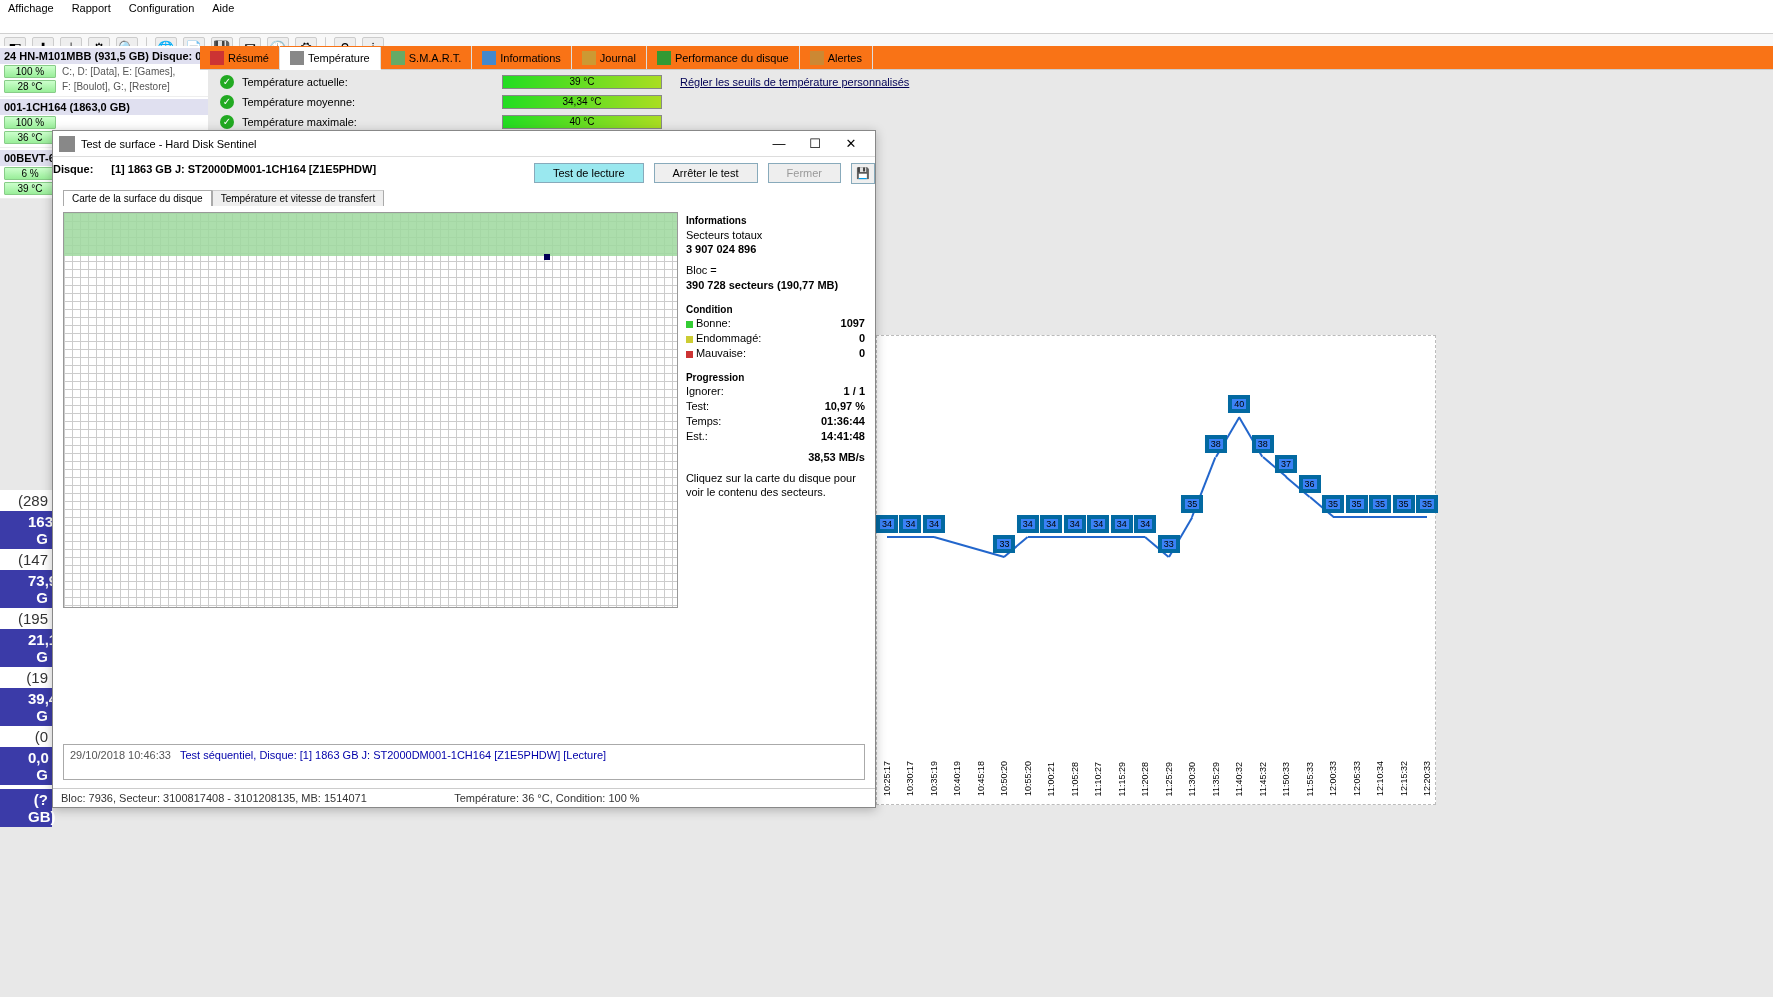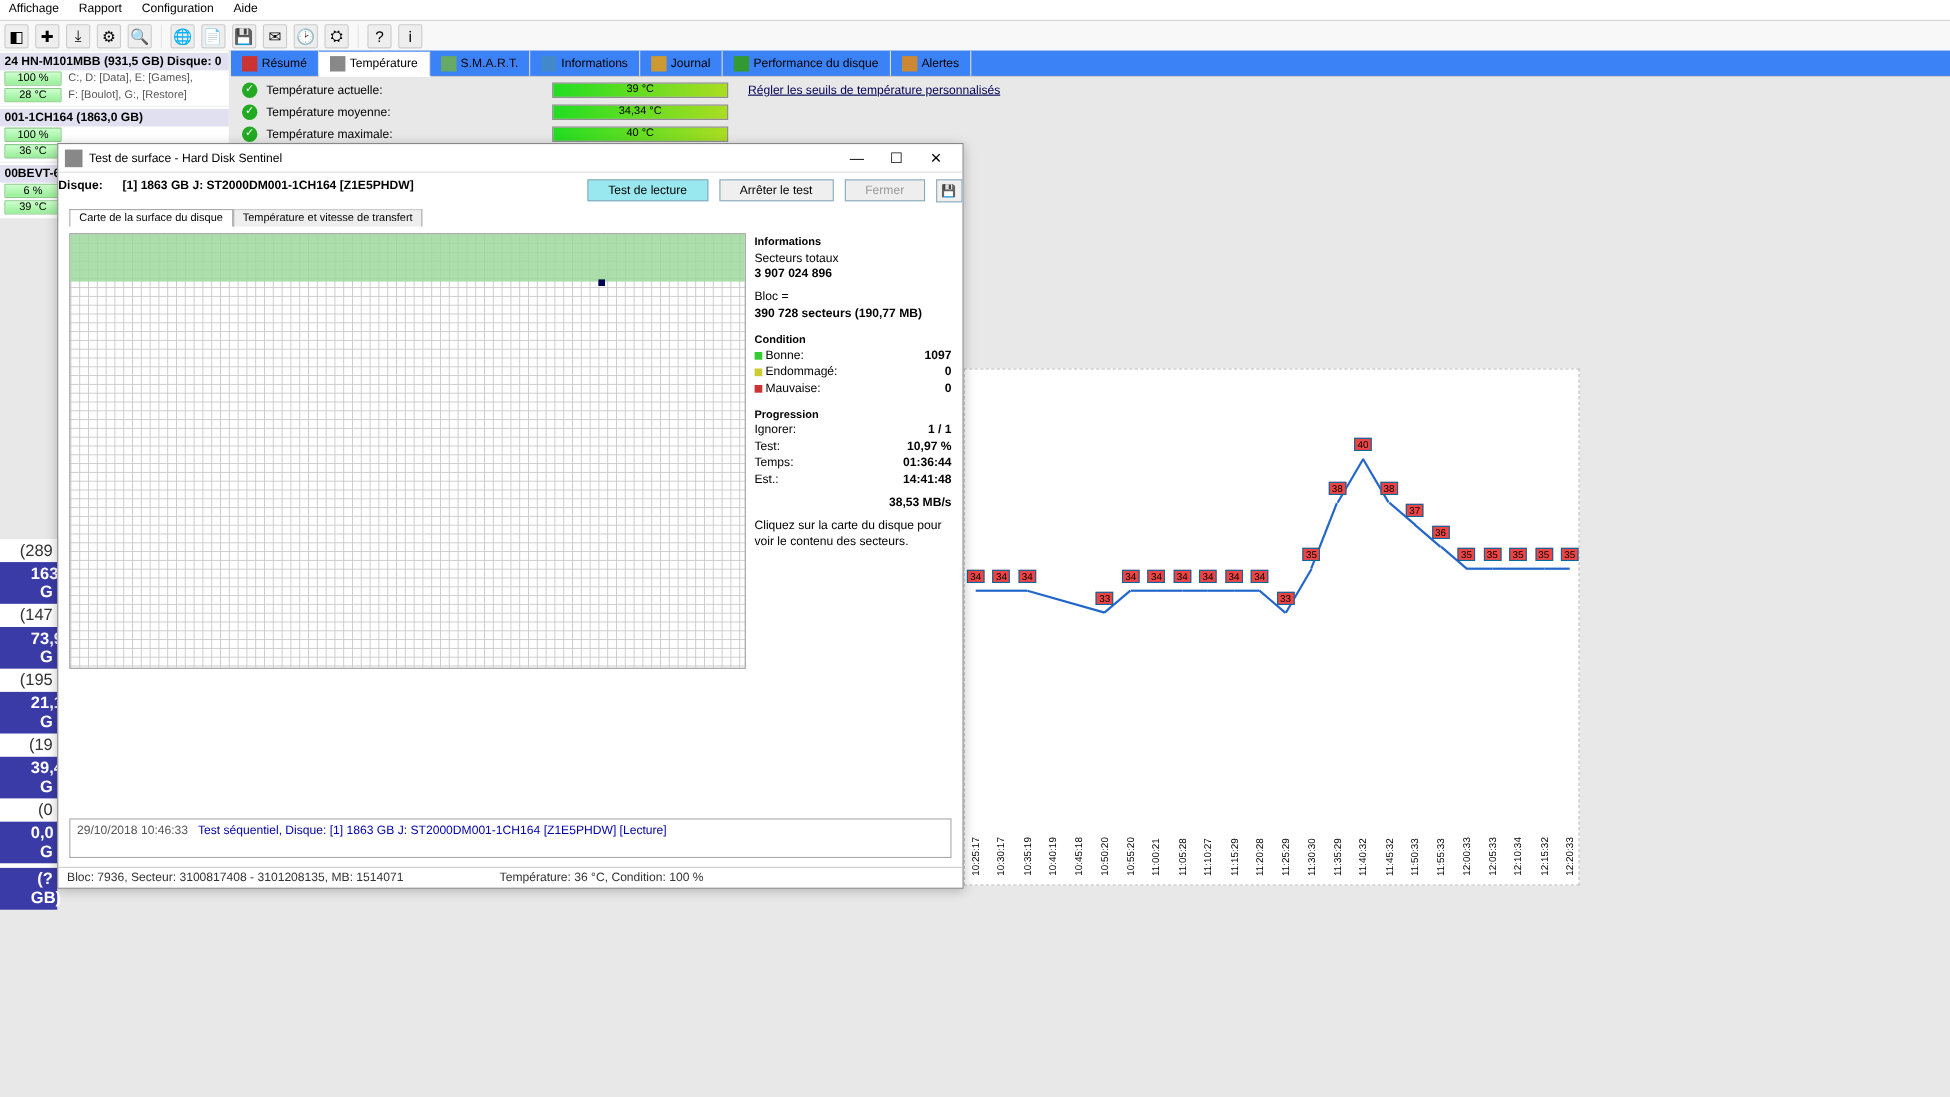--- a/index.html
+++ b/index.html
@@ -1,47 +1,47 @@
 <!DOCTYPE html>
 <html><head>
 <meta charset="utf-8">
 <style>
 * { margin:0; padding:0; box-sizing:border-box; font-family:"Segoe UI",Tahoma,sans-serif; font-size:11px; }
 body { background:#e8e8e8; width:1773px; height:997px; position:relative; overflow:hidden; }
 
-.menubar { background:#fff; height:19px; display:flex; gap:18px; padding:2px 8px; border-bottom:1px solid #d0d0d0; }
+.menubar { background:#fff; height:34px; display:flex; gap:18px; padding:2px 8px; border-bottom:1px solid #d0d0d0; }
 .menubar span { cursor:default; }
 
 .toolbar { background:#f8f8f8; height:28px; display:flex; gap:6px; padding:3px 4px; border-bottom:1px solid #d0d0d0; align-items:center; }
 .tbtn { width:22px; height:22px; background:#eee; border:1px solid #ccc; border-radius:2px; display:flex; align-items:center; justify-content:center; font-size:14px; }
 .tbtn.sep { width:0; border:none; border-left:1px solid #ccc; margin:0 2px; }
 
 .leftpane { position:absolute; left:0; top:46px; width:208px; background:#fff; }
 .disk-entry { border-bottom:1px solid #eee; padding:2px 4px; }
 .disk-title { font-weight:bold; background:#e0e0f0; padding:2px 4px; margin:0 -4px; }
 .disk-row { display:flex; gap:6px; align-items:center; padding:1px 0; }
 .badge { width:52px; text-align:center; border:1px solid #8c8; background:linear-gradient(#cfc,#9e9); border-radius:1px; font-size:10px; }
 .disk-row .info { color:#555; font-size:10px; }
 
-.tabs { position:absolute; left:210px; top:46px; right:0; height:24px; background:#3b82f6; display:flex; border-bottom:1px solid #ccc; }
+.tabs { position:absolute; left:200px; top:46px; right:0; height:24px; background:#f97316; display:flex; border-bottom:1px solid #ccc; }
 .tab { display:flex; align-items:center; gap:4px; padding:3px 10px; border-right:1px solid #ddd; font-size:11px; }
 .tab .ico { width:14px; height:14px; display:inline-block; }
 .tab.active { background:#fff; border-bottom:2px solid #fff; position:relative; top:1px; }
 
 .tempblock { position:absolute; left:220px; top:72px; right:10px; }
 .temprow { display:flex; align-items:center; height:20px; }
 .temprow .ok { width:14px; height:14px; border-radius:50%; background:#2a2; color:#fff; font-size:10px; text-align:center; line-height:14px; margin-right:8px; }
 .temprow .lbl { width:260px; }
 .tempbar { width:160px; height:14px; border:1px solid #888; background:linear-gradient(to right,#2d2,#ad2); text-align:center; font-size:10px; line-height:12px; }
 .templink { margin-left:18px; color:#005; text-decoration:underline; }
 
 
 .chartbg { position:absolute; left:876px; top:335px; width:560px; height:470px; background:#fff; border:1px dashed #bbb; }
 .chart-wrap { position:relative; width:100%; height:400px; }
-.chart-point { position:absolute; font-size:9px; border:1px solid #0369a1; background:#ef4444; padding:0 2px; transform:translate(-50%,-50%); }
+.chart-point { position:absolute; font-size:9px; border:4px solid #0369a1; background:#3b82f6; padding:0 2px; transform:translate(-50%,-50%); }
 .chart-line { position:absolute; background:#26c; height:2px; transform-origin:left center; }
 .chart-tick { position:absolute; bottom:-60px; font-size:9px; writing-mode:vertical-rl; transform:translateX(-50%) rotate(180deg); }
 
 
 .partlist { position:absolute; left:0; top:490px; width:52px; }
 .pitem { text-align:right; padding:2px 4px; font-size:15px; background:#fff; color:#333; }
 .pitem.hl { background:#3b3ba8; color:#fff; font-weight:bold;padding-left:28px; }
 
 
 .dialog { position:absolute; left:52px; top:130px; width:824px; height:678px; background:#fff; border:1px solid #888; box-shadow:0 2px 10px rgba(0,0,0,.25); display:flex; flex-direction:column; }

